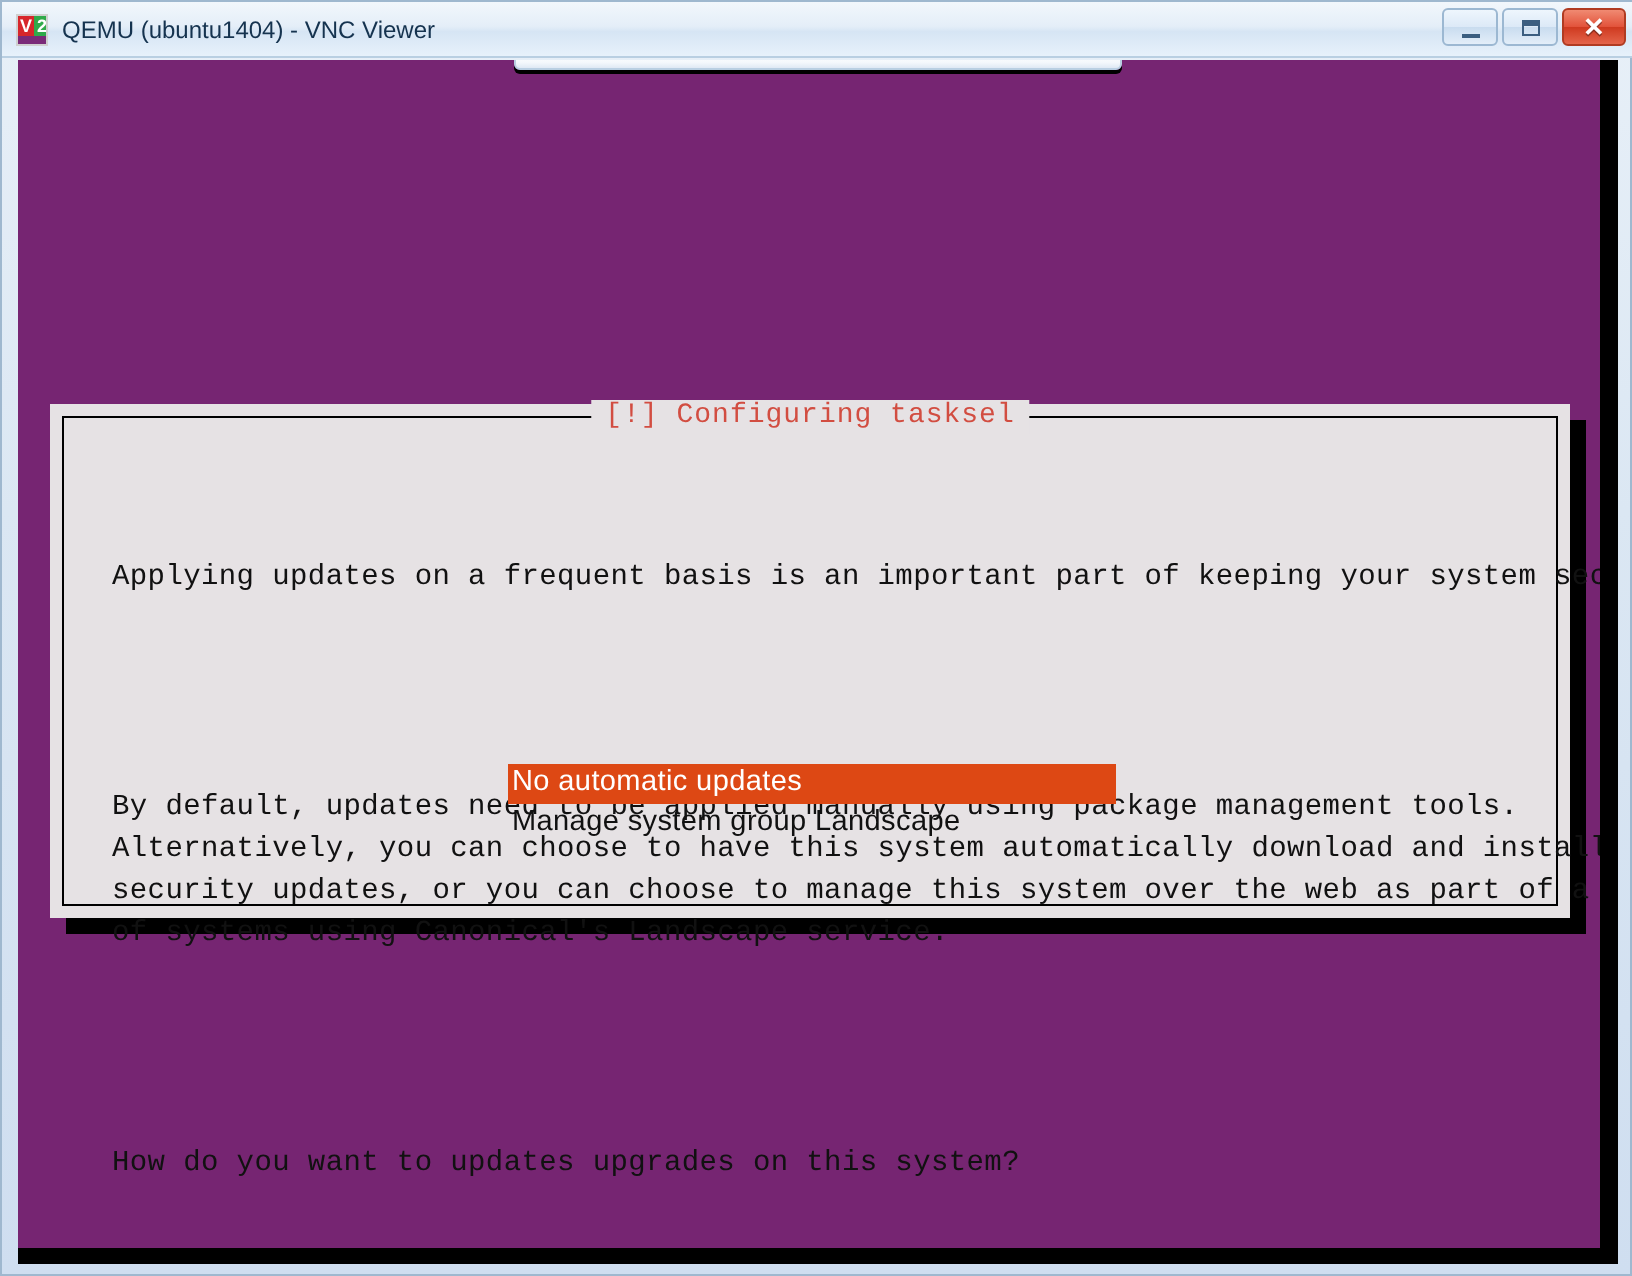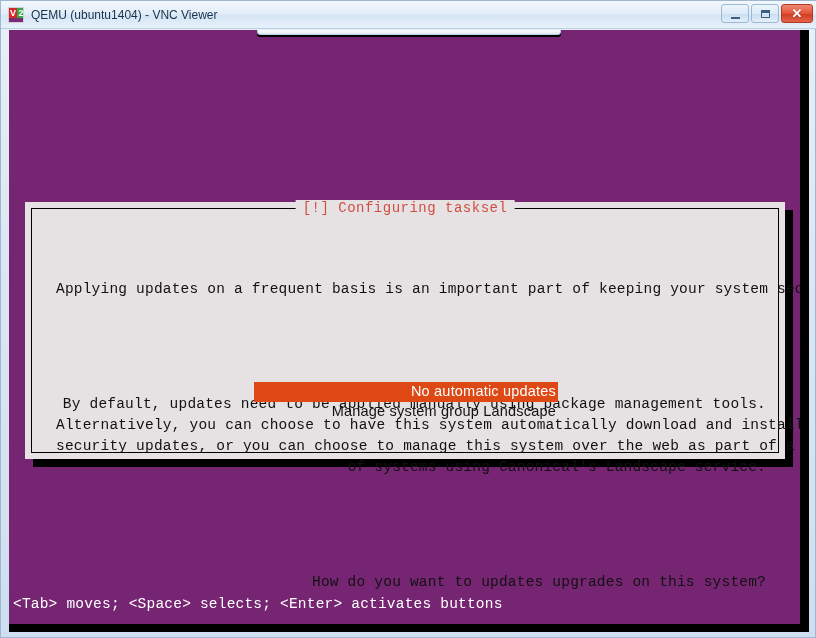--- a/index.html
+++ b/index.html
@@ -183,21 +183,20 @@
     box-sizing: border-box;
   }
   .dlg-inner {
     position: absolute;
     left: 6px;
     top: 6px;
     right: 6px;
     bottom: 6px;
     border: 1px solid #000000;
     box-sizing: border-box;
-    text-align: right;
   }
   .dlg-title {
     position: absolute;
     left: 50%;
     transform: translateX(-50%);
     top: -9px;
     background: #e6e2e4;
     padding: 0 7px;
     color: #d24d41;
     font-family: "Liberation Mono", monospace;
@@ -303,17 +302,16 @@
             <div class="para">How do you want to updates upgrades on this system?</div>
           </div>
 
           <div class="menu">
             <div class="menu-item selected">No automatic updates</div>
             <div class="menu-item">Manage system group Landscape</div>
           </div>
         </div>
       </div>
 
-      <div class="help-line">&lt;Tab&gt; moves; &lt;Space&gt; selects; &lt;Enter&gt; activates buttons</div>
 
     </div>
   </div>
 </div>
 
 </body></html>

